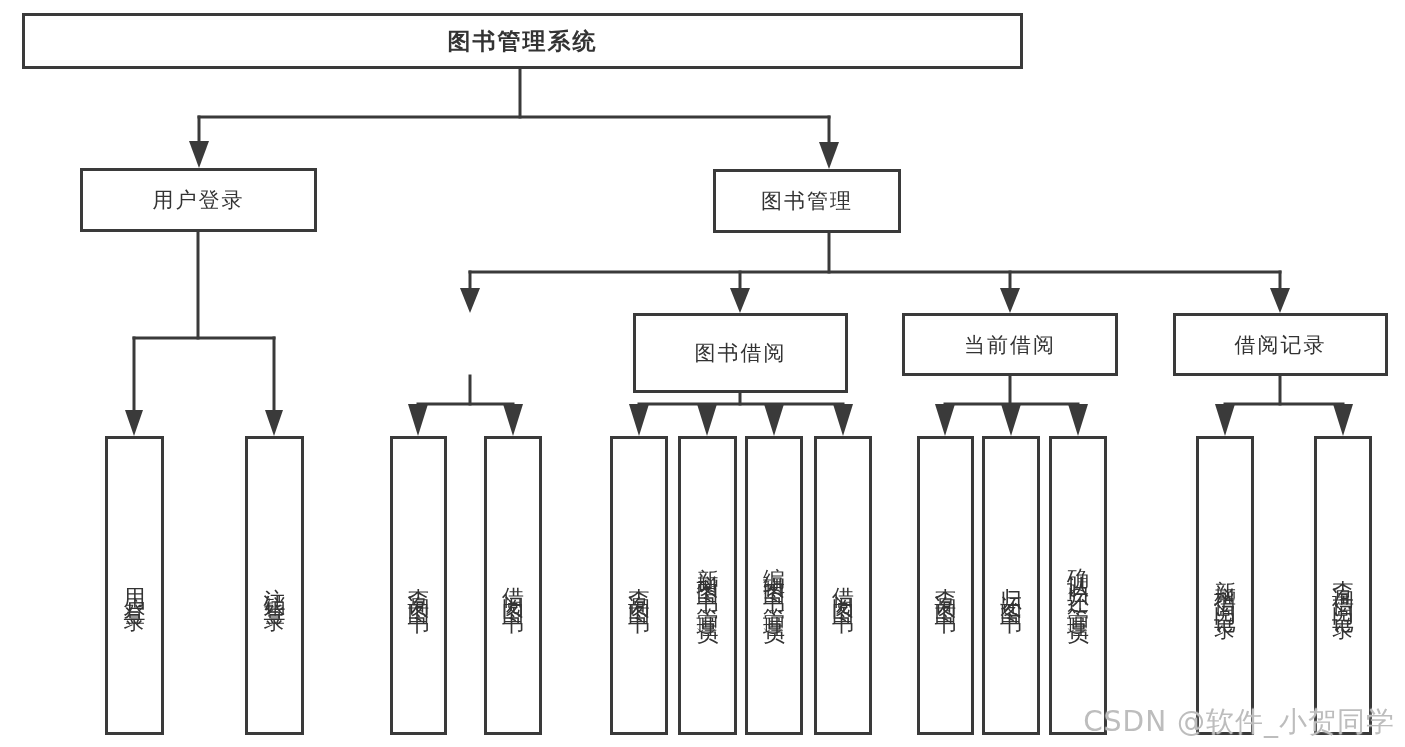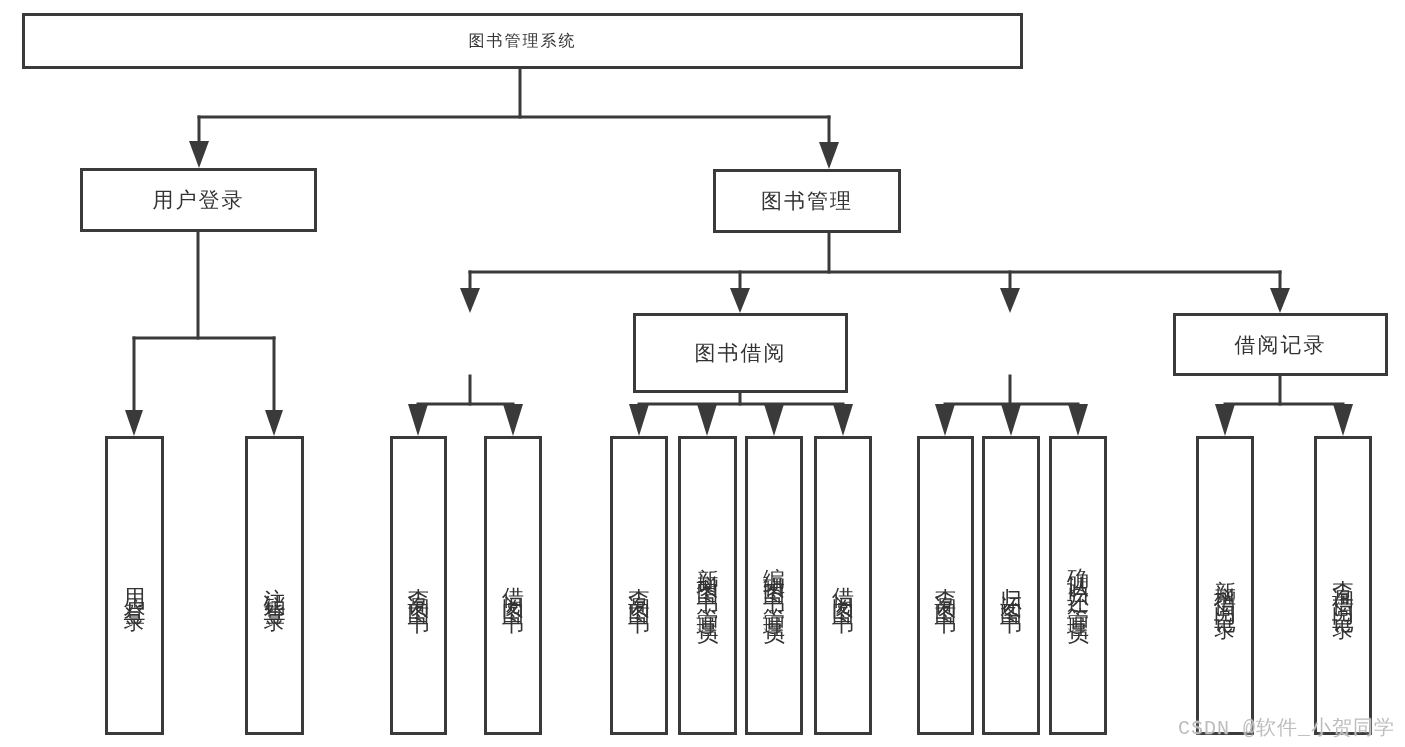--- a/index.html
+++ b/index.html
@@ -19,36 +19,35 @@
   svg.connectors .ln{stroke:var(--color-line);stroke-width:3;fill:none;stroke-linecap:square;}
   svg.connectors .ar{fill:var(--color-line);stroke:none;}
   .node{
     position:absolute;z-index:2;
     border:3px solid var(--color-line);
     background:#fff;color:var(--color-text);
     display:flex;align-items:center;justify-content:center;
     text-align:center;
   }
   .node .htext{font-size:21px;letter-spacing:2px;white-space:nowrap;}
-  .node.root .htext{font-size:16px;}
+  .node.root .htext{font-size:23px;font-weight:bold;}
   .node .vtext{
     writing-mode:vertical-rl;
     text-orientation:mixed;
     font-size:22px;
     letter-spacing:8px;
     line-height:1.1;
     white-space:nowrap;
   }
   .watermark{
     position:absolute;right:10px;bottom:6px;z-index:3;
-    font-size:20px;letter-spacing:1px;
+    font-size:28px;letter-spacing:1px;
     color:var(--color-watermark);
     text-shadow:0 0 2px #ffffff;
     pointer-events:none;
-    font-family:Liberation Mono, monospace;
   }
 </style>
 </head>
 <body>
 
 <div class="canvas">
 
   <svg class="connectors" width="1405" height="747" viewBox="0 0 1405 747">
     <g>
       <path class="ln" d="M520 69 V117"></path>
@@ -114,20 +113,23 @@
   <div class="node" style="left:80px;top:168px;width:237px;height:64px">
     <span class="htext">用户登录</span>
   </div>
   <div class="node" style="left:713px;top:169px;width:188px;height:64px">
     <span class="htext">图书管理</span>
   </div>
 
   <div class="node" style="left:633px;top:313px;width:215px;height:80px">
     <span class="htext">图书借阅</span>
   </div>
+  <div class="node" style="left:902px;top:313px;width:216px;height:63px">
+    <span class="htext">当前借阅</span>
+  </div>
   <div class="node" style="left:1173px;top:313px;width:215px;height:63px">
     <span class="htext">借阅记录</span>
   </div>
 
   <div class="node" style="left:105px;top:436px;width:59px;height:299px">
     <span class="vtext">用户登录</span>
   </div>
   <div class="node" style="left:245px;top:436px;width:59px;height:299px">
     <span class="vtext">注销登录</span>
   </div>

